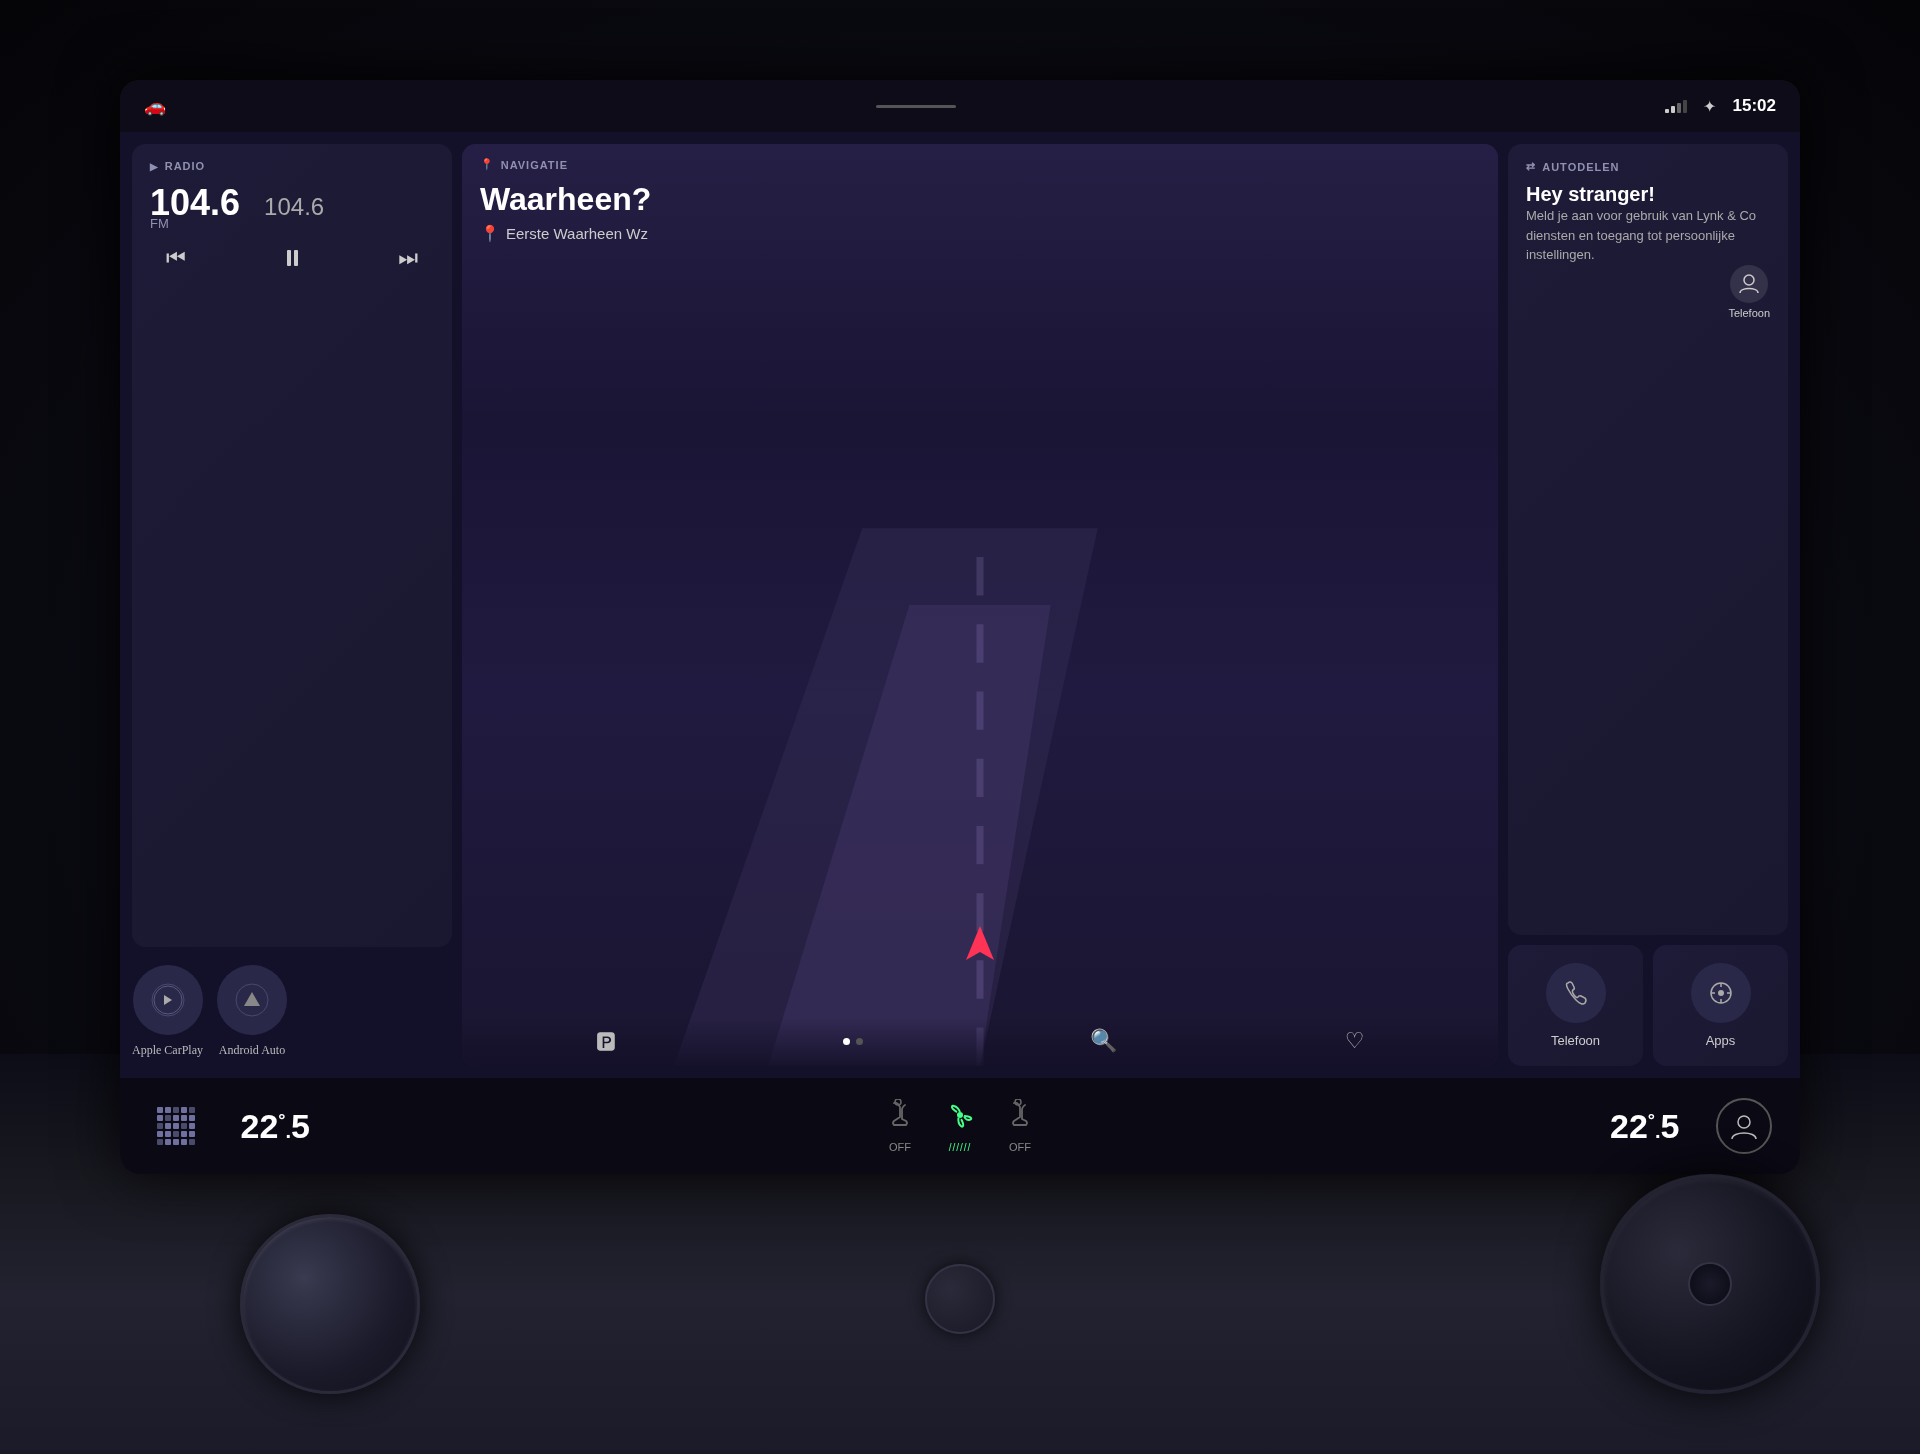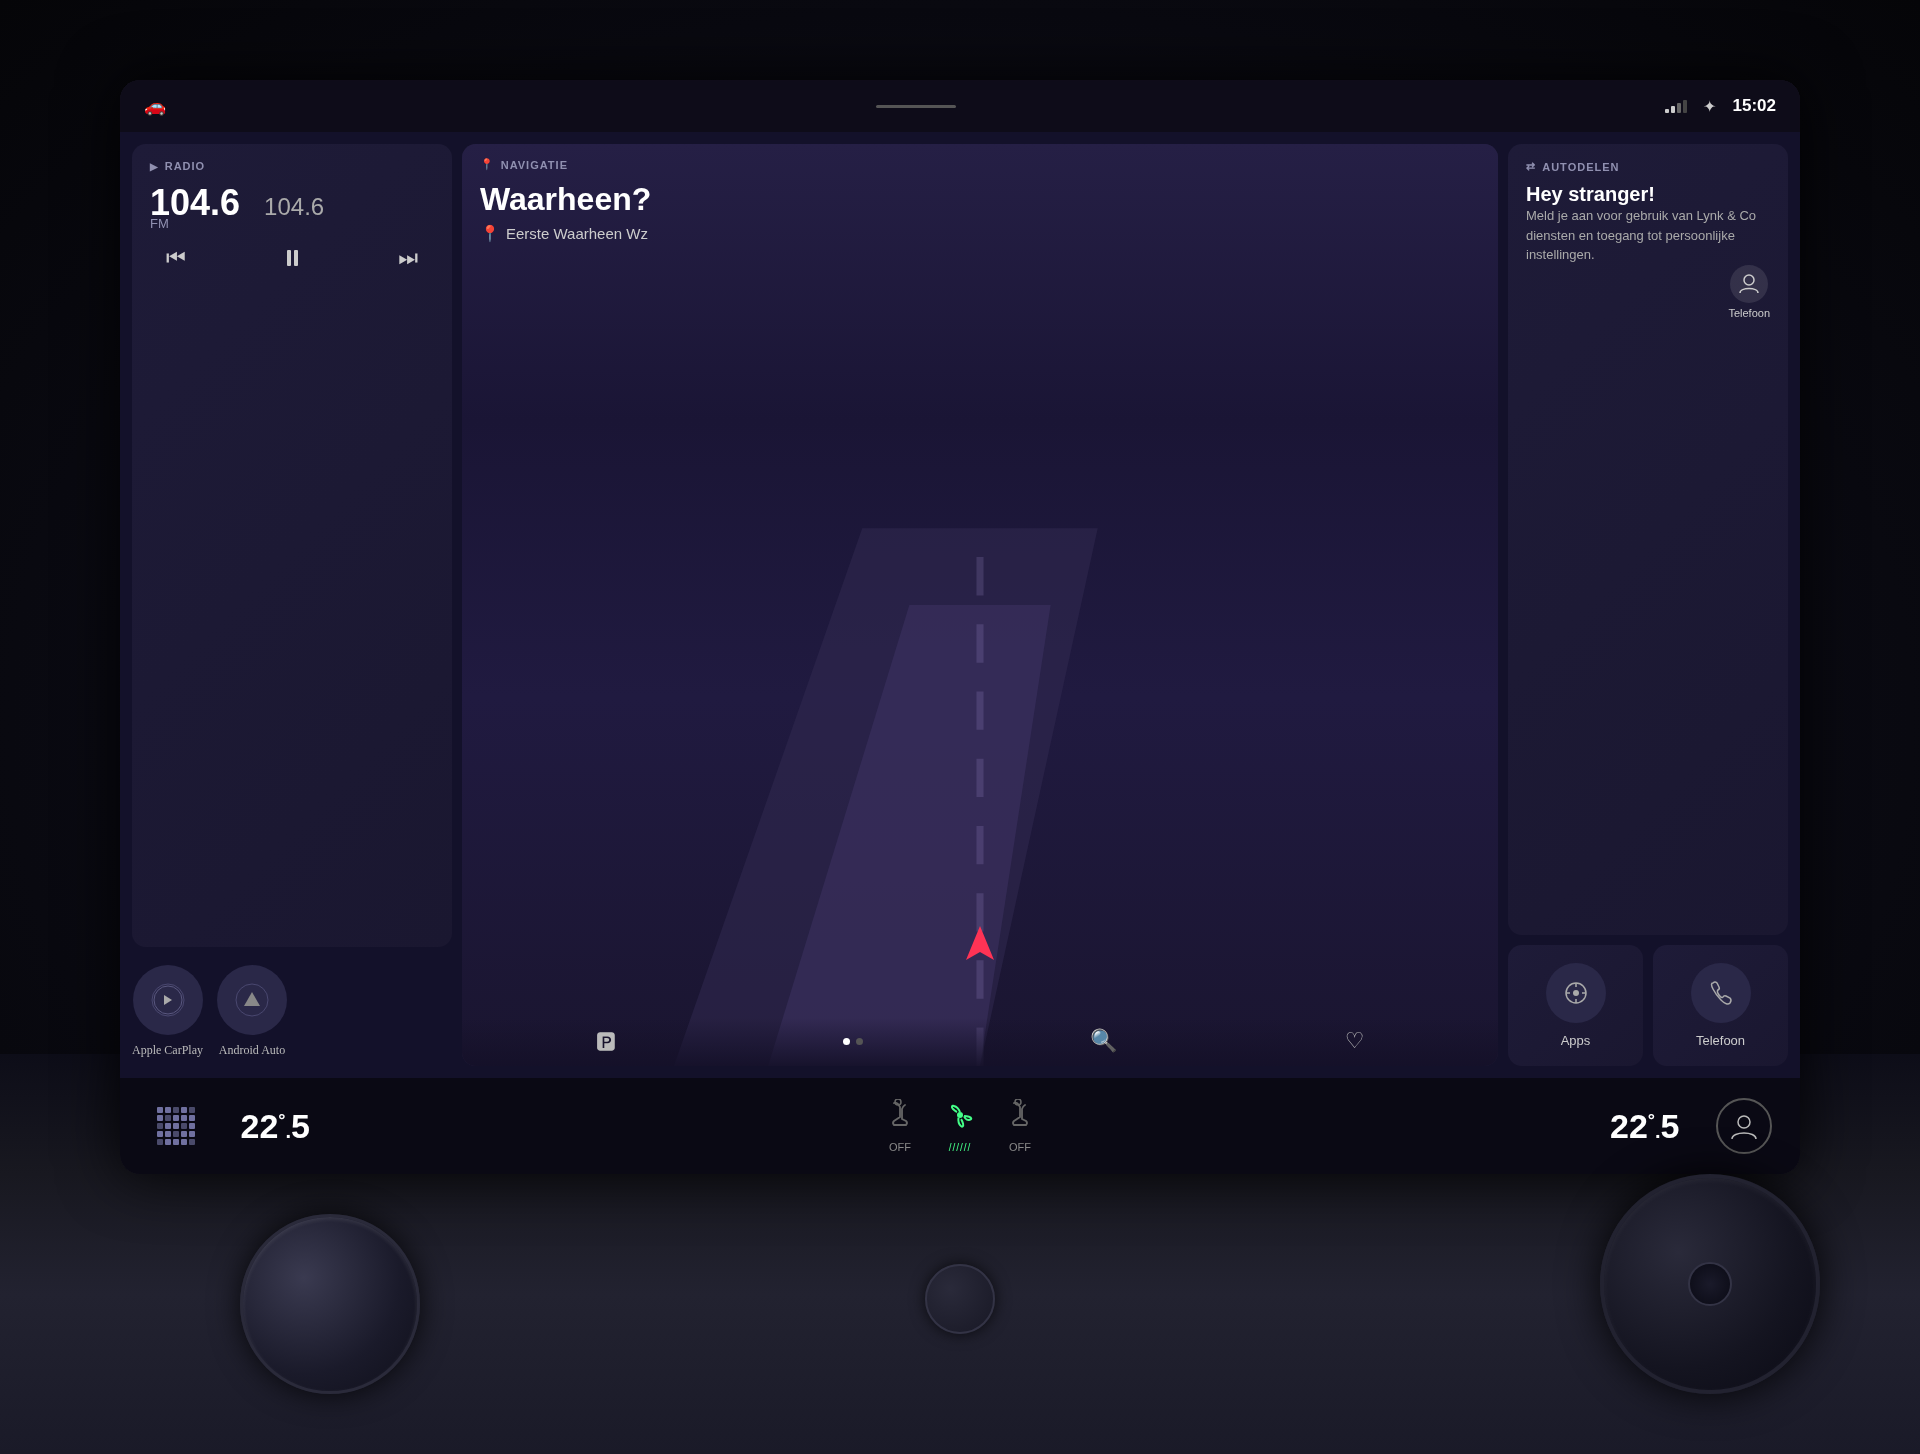--- a/index.html
+++ b/index.html
@@ -699,34 +699,34 @@
               </svg>
             </div>
             <span class="aanmelden-label">Telefoon</span>
           </div>
         </div>
 
         <div class="right-bottom-btns">
           <div class="action-btn">
             <div class="action-icon-circle">
               <svg width="28" height="28" viewBox="0 0 28 28" fill="none">
+                <path d="M6 4 C6 4 8 2 10 4 L12 8 C12 8 13 10 11 11 C11 11 9 12 12 16 C15 20 16 18 16 18 C17 16 19 17 19 17 L23 19 C25 21 23 24 23 24 C21 26 18 25 14 21 C10 17 8 14 6 10 C4 6 4 4 6 4 Z" stroke="#aaa" stroke-width="1.5" fill="none"></path>
+              </svg>
+            </div>
+            <span class="action-label">Telefoon</span>
+          </div>
+          <div class="action-btn">
+            <div class="action-icon-circle">
+              <svg width="28" height="28" viewBox="0 0 28 28" fill="none">
                 <circle cx="14" cy="14" r="10" stroke="#aaa" stroke-width="1.5" fill="none"></circle>
                 <path d="M14 4 L14 8 M14 20 L14 24 M4 14 L8 14 M20 14 L24 14" stroke="#aaa" stroke-width="1.5"></path>
                 <circle cx="14" cy="14" r="3" fill="#aaa"></circle>
               </svg>
             </div>
             <span class="action-label">Apps</span>
-          </div>
-          <div class="action-btn">
-            <div class="action-icon-circle">
-              <svg width="28" height="28" viewBox="0 0 28 28" fill="none">
-                <path d="M6 4 C6 4 8 2 10 4 L12 8 C12 8 13 10 11 11 C11 11 9 12 12 16 C15 20 16 18 16 18 C17 16 19 17 19 17 L23 19 C25 21 23 24 23 24 C21 26 18 25 14 21 C10 17 8 14 6 10 C4 6 4 4 6 4 Z" stroke="#aaa" stroke-width="1.5" fill="none"></path>
-              </svg>
-            </div>
-            <span class="action-label">Telefoon</span>
           </div>
         </div>
 
       </div>
     </div>
 
     <div class="bottom-bar">
 
       <div class="bottom-left-icon">
         <div class="grid-icon">

